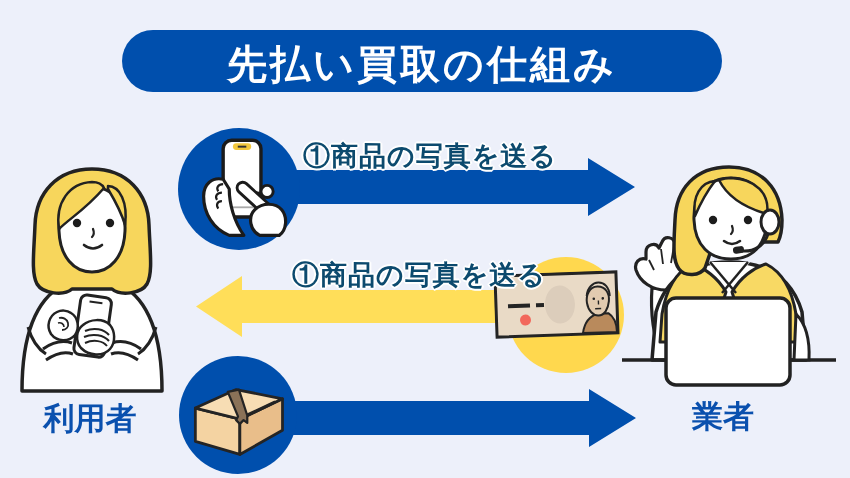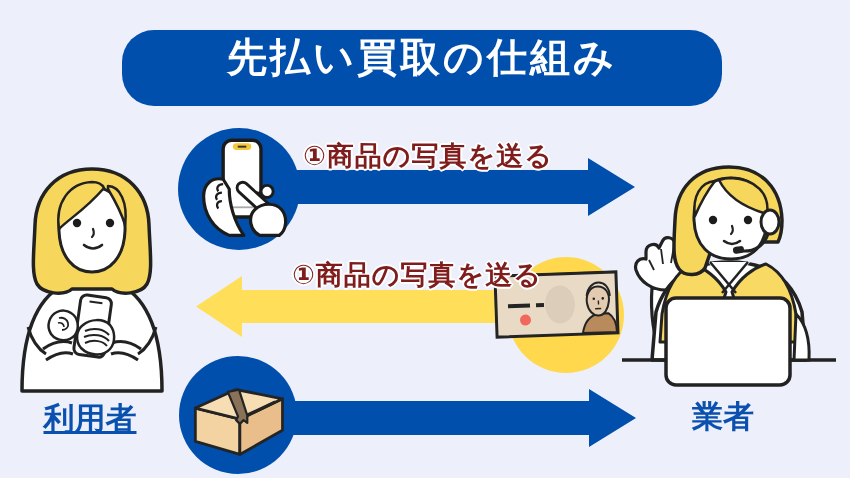--- a/index.html
+++ b/index.html
@@ -2,47 +2,48 @@
 <html><head>
 <meta charset="utf-8">
 <style>
   html,body{margin:0;padding:0;background:#EDF0FA;}
   .stage{
     position:relative;width:850px;height:478px;background:#EDF0FA;overflow:hidden;
     font-family:"DejaVu Sans","Liberation Sans",sans-serif;
   }
   .abs{position:absolute;}
   .title-pill{
-    left:122px;top:30px;width:600px;height:76px;background:#004FAD;border-radius:32px;
-    display:flex;align-items:flex-start;justify-content:center;z-index:5;
+    left:122px;top:30px;width:600px;height:62px;background:#004FAD;border-radius:32px;
+    display:flex;align-items:flex-end;justify-content:center;z-index:5;
   }
   .title-text{
     color:#ffffff;font-size:40px;font-weight:900;letter-spacing:3px;white-space:nowrap;
   }
   .arrow-svg{position:absolute;z-index:1;overflow:visible;}
   .icon-circle{position:absolute;border-radius:50%;z-index:2;display:flex;align-items:center;justify-content:center;}
   .c1{left:178px;top:128px;width:122px;height:122px;background:#004FAD;}
   .c2{left:508px;top:257px;width:116px;height:116px;background:#FFD84E;}
   .c3{left:179px;top:356px;width:118px;height:118px;background:#004FAD;}
   .banknote{left:494px;top:272px;z-index:3;transform:rotate(-2deg);}
   .step-label{
-    position:absolute;z-index:4;font-size:27px;font-weight:900;color:#7f1d1d;
+    position:absolute;z-index:4;font-size:27px;font-weight:900;color:#0c4a6e;
     letter-spacing:1px;white-space:nowrap;
     text-shadow:-2px 0 #fff,2px 0 #fff,0 -2px #fff,0 2px #fff,
                 -1px -1px #fff,1px -1px #fff,-1px 1px #fff,1px 1px #fff;
+    font-family:Liberation Mono, monospace;
   }
   .l1{left:303px;top:138px;}
   .l2{left:292px;top:257px;}
   .l3{left:299px;top:365px;}
   .actor{position:absolute;z-index:2;}
   .actor-label{
     position:absolute;z-index:4;width:130px;text-align:center;
     font-size:31px;font-weight:900;color:#0A50AE;white-space:nowrap;
   }
-  .al-left{left:25px;top:398px;text-decoration:underline;}
+  .al-left{left:25px;top:398px;}
   .al-right{left:658px;top:396px;}
 </style>
 </head>
 <body>
 
 <div class="stage">
 
   <div class="abs title-pill">
     <span class="title-text">先払い買取の仕組み</span>
   </div>

